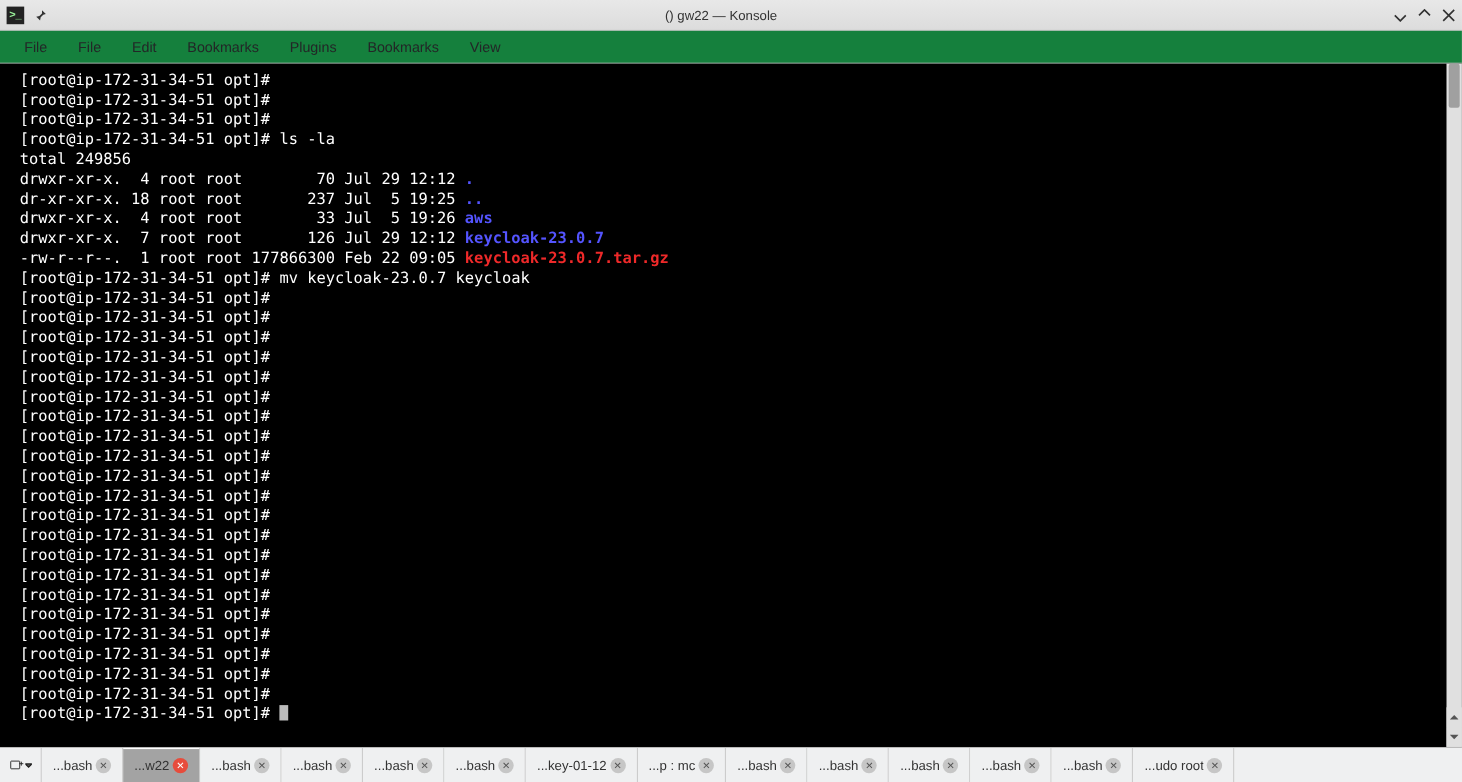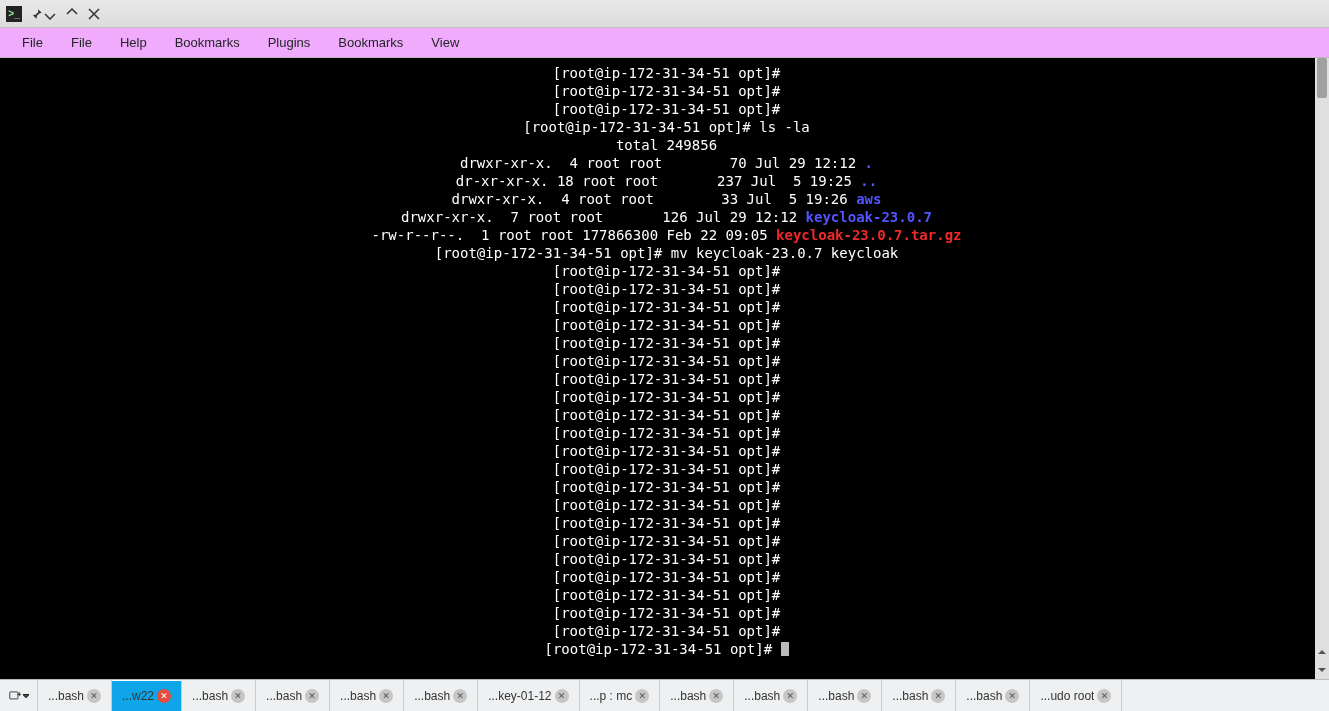--- a/index.html
+++ b/index.html
@@ -14,30 +14,30 @@
   .titlebar .app-icon {
     width:16px; height:16px; background:#222; display:flex;align-items:center;justify-content:center;
   }
   .titlebar .app-icon span{color:#9e9; font-size:10px; font-weight:bold;}
   .titlebar .pin-icon { width:14px; height:14px; color:#333;}
   .titlebar .title { flex:1; text-align:center; }
   .titlebar .win-controls { display:flex; gap:10px; }
   .titlebar .win-controls svg{width:12px;height:12px;stroke:#333;stroke-width:1.5;fill:none;}
 
   .menubar {
-    height: 30px; background: #f0abfc; border-bottom:1px solid #bbb;
+    height: 30px; background: #15803d; border-bottom:1px solid #bbb;
     display:flex; align-items:center; padding: 0 8px; font-size:13px; color:#232627;
   }
   .menubar .menu-item { padding: 0 14px; cursor:default;}
 
   .terminal-wrap { position:relative; width:100%; height: calc(711px - 28px - 30px - 32px); background:#000;}
   .terminal {
     width: calc(100% - 14px); height:100%; background:#000; color:#fff;
     font-family: "DejaVu Sans Mono","Liberation Mono",monospace; font-size:14px; line-height:18px;
-    padding: 6px 0 0 18px; white-space:pre; overflow:hidden; letter-spacing:0;text-align:center;
+    padding: 6px 0 0 18px; white-space:pre; overflow:hidden; letter-spacing:0;
   }
   .terminal .blue  { color:#5454ff; font-weight:bold;}
   .terminal .red   { color:#ef2929; font-weight:bold;}
   .terminal .cursor{ display:inline-block; width:8px; height:14px; background:#bbb; vertical-align:-2px;}
 
   .scrollbar { position:absolute; right:0; top:0; width:14px; height:100%; background:#e0e0e0;}
   .scrollbar .thumb-top{position:absolute; top:0; left:2px; width:10px; height:40px; background:#a0a0a0; border-radius:2px;}
   .scrollbar .arrow-btn{
     position:absolute; left:0; width:14px; height:18px; background:#e0e0e0; display:flex; align-items:center; justify-content:center;
   }
@@ -51,57 +51,58 @@
   }
   .new-tab-btn{
     width:38px; display:flex; align-items:center; justify-content:center; gap:1px;
     border-right:1px solid #ccc; cursor:default;
   }
   .new-tab-btn svg{width:14px;height:14px;stroke:#222;fill:none;stroke-width:1.4;}
   .tab {
     display:flex; align-items:center; gap:3px; padding:0 10px;
     border-right:1px solid #ccc; background:#eff0f1; min-width:0;
   }
-  .tab.active{ background:#0ea5e9; border-top:2px solid #fff; margin-top:-1px;}
+  .tab.active{ background:#a3a3a3; border-top:2px solid #fff; margin-top:-1px;}
   .tab .close-icn{
     width:14px; height:14px; border-radius:7px; background:#c6c6c6; color:#555;
     display:flex;align-items:center;justify-content:center; font-size:9px;
   }
   .tab .close-icn.red{ background:#e74c3c; color:#fff;}
   .tab .label{white-space:nowrap; overflow:hidden; text-overflow:clip;}
 </style>
 </head>
 <body>
 
 <div class="titlebar">
   <div class="left-icons">
     <div class="app-icon">
         <span>&gt;_</span>
       </div>
     <svg class="pin-icon" viewBox="0 0 24 24" fill="#333">
         <path d="M14 4l6 6-4 1-4 4-1 5-3-3-5 5 5-5-3-3 5-1 4-4z"></path>
       </svg>
   </div>
+  <div class="title">() gw22 — Konsole</div>
   <div class="win-controls">
     <svg viewBox="0 0 12 12">
         <path d="M1 6l5 5 5-5"></path>
       </svg>
     <svg viewBox="0 0 12 12">
         <path d="M1 6l5-5 5 5"></path>
       </svg>
     <svg viewBox="0 0 12 12">
         <path d="M1 1l10 10M11 1L1 11"></path>
       </svg>
   </div>
 </div>
 
 <div class="menubar">
   <div class="menu-item">File</div>
   <div class="menu-item">File</div>
-  <div class="menu-item">Help</div>
+  <div class="menu-item">Edit</div>
   <div class="menu-item">Bookmarks</div>
   <div class="menu-item">Plugins</div>
   <div class="menu-item">Bookmarks</div>
   <div class="menu-item">View</div>
 </div>
 
 <div class="terminal-wrap">
 <div class="terminal"><span>[root@ip-172-31-34-51 opt]#</span>
 <span>[root@ip-172-31-34-51 opt]#</span>
 <span>[root@ip-172-31-34-51 opt]#</span>

